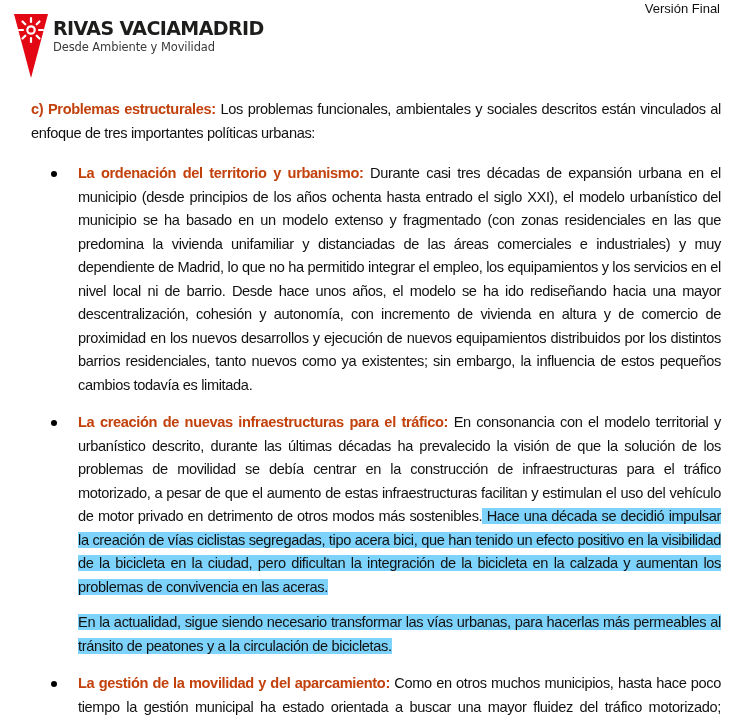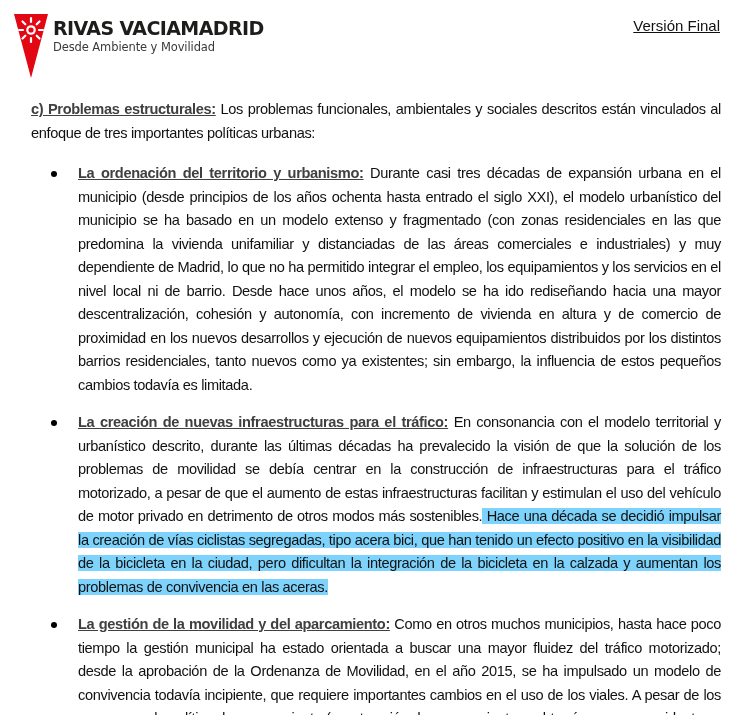--- a/index.html
+++ b/index.html
@@ -45,43 +45,41 @@
       font-family: "DejaVu Sans", sans-serif;
       font-size: 11.5px;
       color: #3a3a3a;
       line-height: 14px;
       margin-top: 1px;
       letter-spacing: -0.1px;
     }
     .version {
       position: absolute;
       right: 28px;
-      top: 17px;
-      font-size: 15px;
+      top: 1px;
+      font-size: 13px;
       color: #111;
-      text-decoration: underline;
     }
     .content {
       position: absolute;
       left: 31px;
       top: 98px;
       width: 690px;
       font-size: 14.6px;
       line-height: 23.5px;
       font-family: "Liberation Sans", sans-serif;
       letter-spacing: -0.35px;
     }
     .content p {
       margin: 0;
       text-align: justify;
     }
     .red-bold {
-      color: #404040;
+      color: #c2410c;
       font-weight: bold;
-      text-decoration: underline;
     }
     .intro {
       margin-bottom: 17px !important;
     }
     ul.policies {
       list-style: none;
       margin: 0;
       padding: 0;
     }
     ul.policies > li {
@@ -135,19 +133,20 @@
   <p class="intro"><span class="red-bold">c) Problemas estructurales:</span><span> Los problemas funcionales, ambientales y sociales descritos están vinculados al enfoque de tres importantes políticas urbanas:</span></p>
 
   <ul class="policies">
     <li>
       <span class="bullet"></span>
       <p><span class="red-bold">La ordenación del territorio y urbanismo:</span><span> Durante casi tres décadas de expansión urbana en el municipio (desde principios de los años ochenta hasta entrado el siglo XXI), el modelo urbanístico del municipio se ha basado en un modelo extenso y fragmentado (con zonas residenciales en las que predomina la vivienda unifamiliar y distanciadas de las áreas comerciales e industriales) y muy dependiente de Madrid, lo que no ha permitido integrar el empleo, los equipamientos y los servicios en el nivel local ni de barrio. Desde hace unos años, el modelo se ha ido rediseñando hacia una mayor descentralización, cohesión y autonomía, con incremento de vivienda en altura y de comercio de proximidad en los nuevos desarrollos y ejecución de nuevos equipamientos distribuidos por los distintos barrios residenciales, tanto nuevos como ya existentes; sin embargo, la influencia de estos pequeños cambios todavía es limitada.</span></p>
     </li>
     <li>
       <span class="bullet"></span>
       <p><span class="red-bold">La creación de nuevas infraestructuras para el tráfico:</span><span> En consonancia con el modelo territorial y urbanístico descrito, durante las últimas décadas ha prevalecido la visión de que la solución de los problemas de movilidad se debía centrar en la construcción de infraestructuras para el tráfico motorizado, a pesar de que el aumento de estas infraestructuras facilitan y estimulan el uso del vehículo de motor privado en detrimento de otros modos más sostenibles.</span><span class="hl"> Hace una década se decidió impulsar la creación de vías ciclistas segregadas, tipo acera bici, que han tenido un efecto positivo en la visibilidad de la bicicleta en la ciudad, pero dificultan la integración de la bicicleta en la calzada y aumentan los problemas de convivencia en las aceras.</span></p>
+      <p class="follow-para"><span class="hl">En la actualidad, sigue siendo necesario transformar las vías urbanas, para hacerlas más permeables al tránsito de peatones y a la circulación de bicicletas.</span></p>
     </li>
     <li>
       <span class="bullet"></span>
       <p><span class="red-bold">La gestión de la movilidad y del aparcamiento:</span><span> Como en otros muchos municipios, hasta hace poco tiempo la gestión municipal ha estado orientada a buscar una mayor fluidez del tráfico motorizado; desde la aprobación de la Ordenanza de Movilidad, en el año 2015, se ha impulsado un modelo de convivencia todavía incipiente, que requiere importantes cambios en el uso de los viales. A pesar de los avances en la política de aparcamiento (construcción de aparcamientos subterráneos para residentes y de aparcamientos disuasorios, reserva de plazas para personas con movilidad reducida, etc.) existen asuntos pendientes como el aparcamiento vinculado a las zonas próximas a la Administración Pública, la eliminación de la doble fila o la invasión de aceras o la</span></p>
     </li>
   </ul>
 </div>
 
 </body></html>

